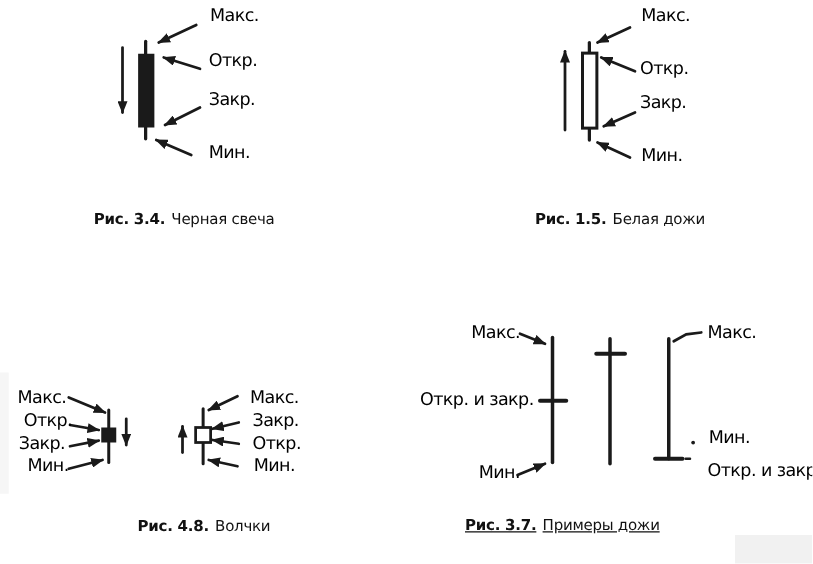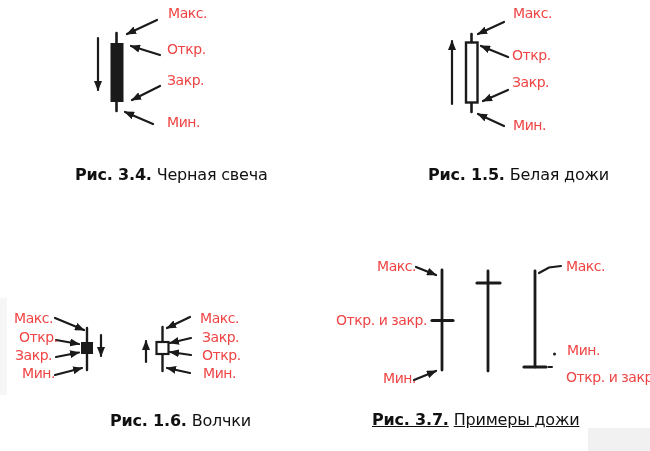--- a/index.html
+++ b/index.html
@@ -3,24 +3,24 @@
 <meta charset="utf-8">
 <style>
   html,body{margin:0;padding:0;background:#fff;}
   .page{
     position:relative;width:650px;height:451px;background:#ffffff;overflow:hidden;
     font-family:"DejaVu Sans","Liberation Sans",sans-serif;color:#1a1a1a;
   }
   .art{position:absolute;left:0;top:0;}
   .lb{
     position:absolute;font-size:14px;line-height:14px;letter-spacing:-0.45px;
-    white-space:nowrap;color:#ef4444;
+    white-space:nowrap;color:#000000;
   }
   .cap{
-    position:absolute;font-size:16px;line-height:18px;letter-spacing:-0.2px;
+    position:absolute;font-size:12px;line-height:18px;letter-spacing:-0.2px;
     white-space:nowrap;color:#111;
   }
   .cap .num{font-weight:bold;}
   .cap .ttl{margin-left:5px;}
   .scan-artifact{position:absolute;background:#f1f1f1;}
   .scan-artifact.left{background:#f6f6f6;}
 </style>
 </head>
 <body>
 
@@ -109,21 +109,21 @@
 
   <div class="lb" style="left:14px;top:311px;">Макс.</div>
   <div class="lb" style="left:19px;top:330px;">Откр.</div>
   <div class="lb" style="left:15px;top:348px;">Закр.</div>
   <div class="lb" style="left:22px;top:366px;">Мин.</div>
   <div class="lb" style="left:200px;top:311px;">Макс.</div>
   <div class="lb" style="left:202px;top:330px;">Закр.</div>
   <div class="lb" style="left:202px;top:348px;">Откр.</div>
   <div class="lb" style="left:203px;top:366px;">Мин.</div>
   <div class="cap" style="left:110px;top:412px;">
-    <span class="num">Рис. 1.6.</span><span class="ttl">Волчки</span>
+    <span class="num">Рис. 4.8.</span><span class="ttl">Волчки</span>
   </div>
 
   <div class="lb" style="left:377px;top:259px;">Макс.</div>
   <div class="lb" style="left:336px;top:313px;">Откр. и закр.</div>
   <div class="lb" style="left:383px;top:371px;">Мин.</div>
   <div class="lb" style="left:566px;top:259px;">Макс.</div>
   <div class="lb" style="left:567px;top:343px;">Мин.</div>
   <div class="lb" style="left:566px;top:370px;">Откр. и закр.</div>
   <div class="cap" style="left:372px;top:411px;text-decoration:underline;">
     <span class="num">Рис. 3.7.</span><span class="ttl">Примеры дожи</span>

